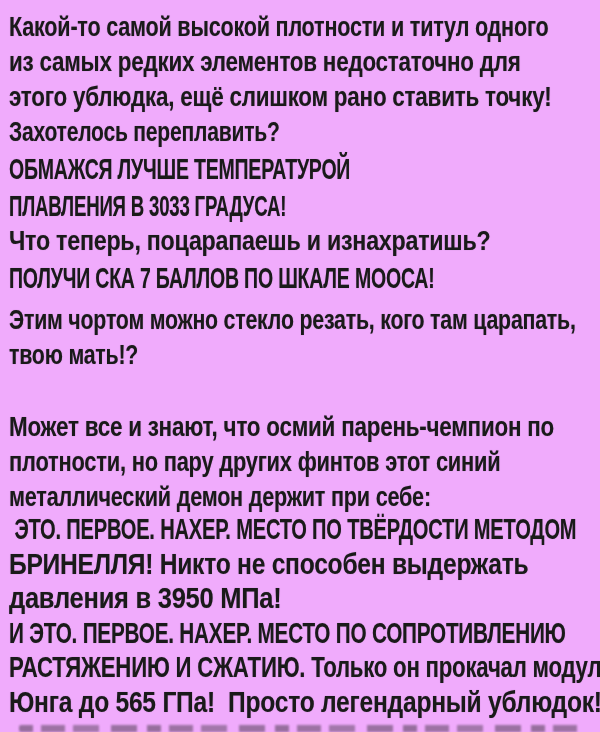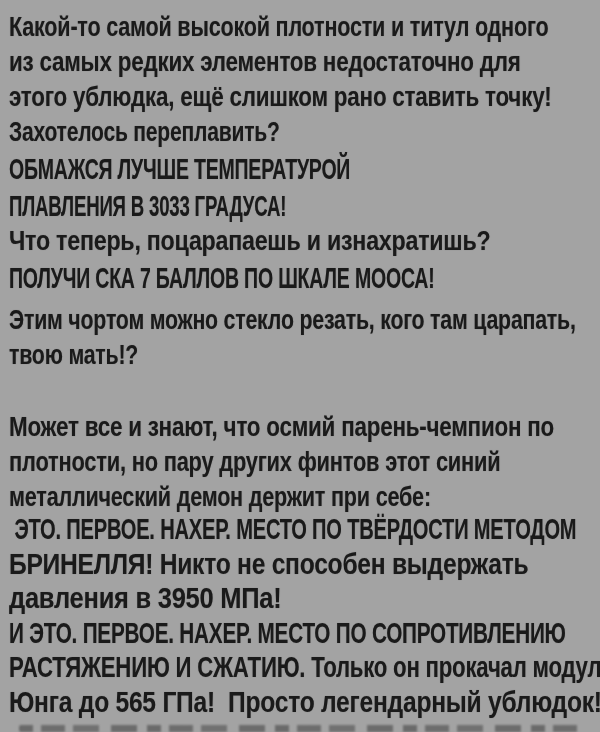--- a/index.html
+++ b/index.html
@@ -5,21 +5,21 @@
   html,body{margin:0;padding:0;}
   body{
     width:600px;height:732px;
     background:#f4f4f4;
     font-family:"Liberation Sans","DejaVu Sans",sans-serif;
   }
   .page{
     position:relative;
     width:600px;height:732px;
     overflow:hidden;
-    background:#a3a3a3;
+    background:#f0abfc;
     padding:10px 0 0 9px;
     box-sizing:border-box;
     color:#1a1a1a;
   }
   .ln{
     font-weight:bold;
     white-space:pre;
     letter-spacing:-0.01em;
     transform:scaleX(var(--sx,0.8));
     transform-origin:0 50%;

